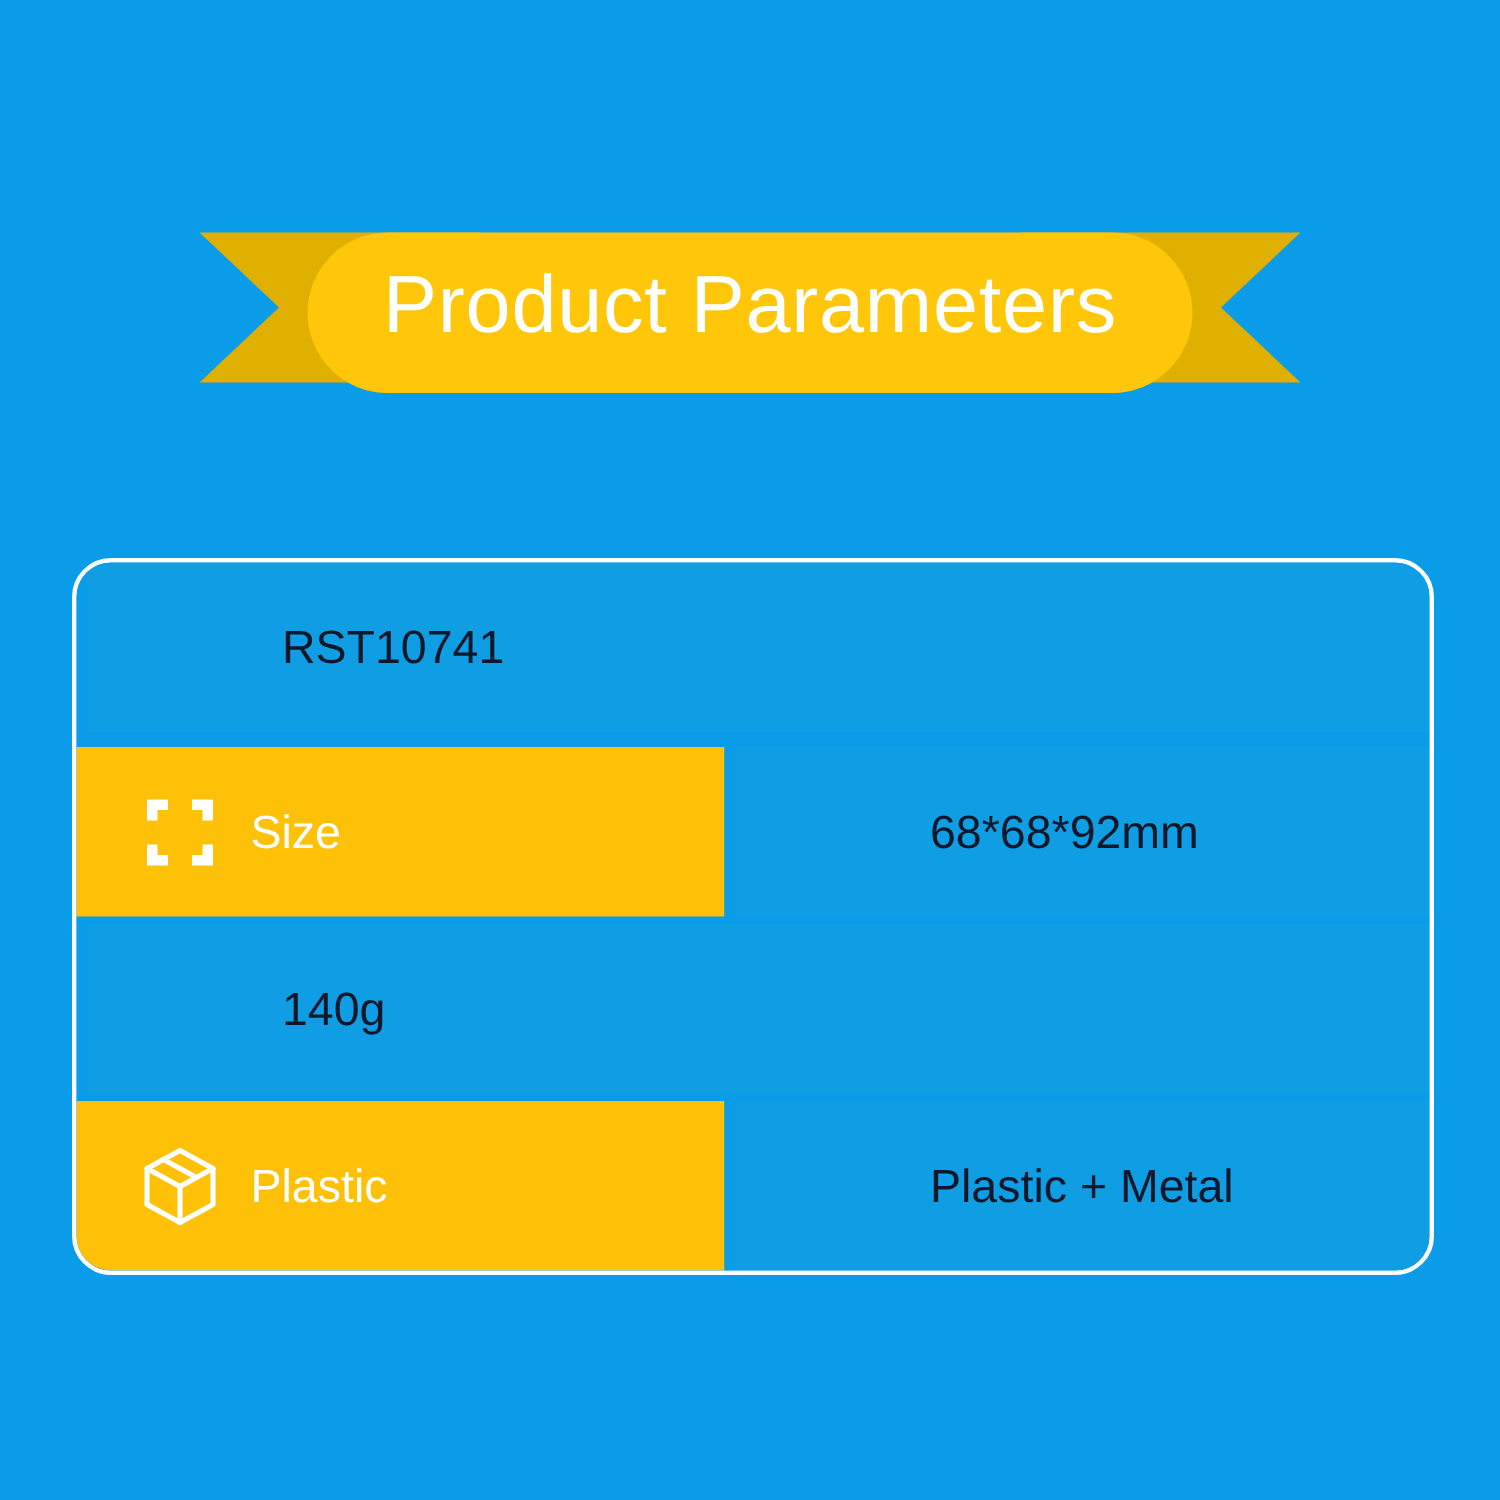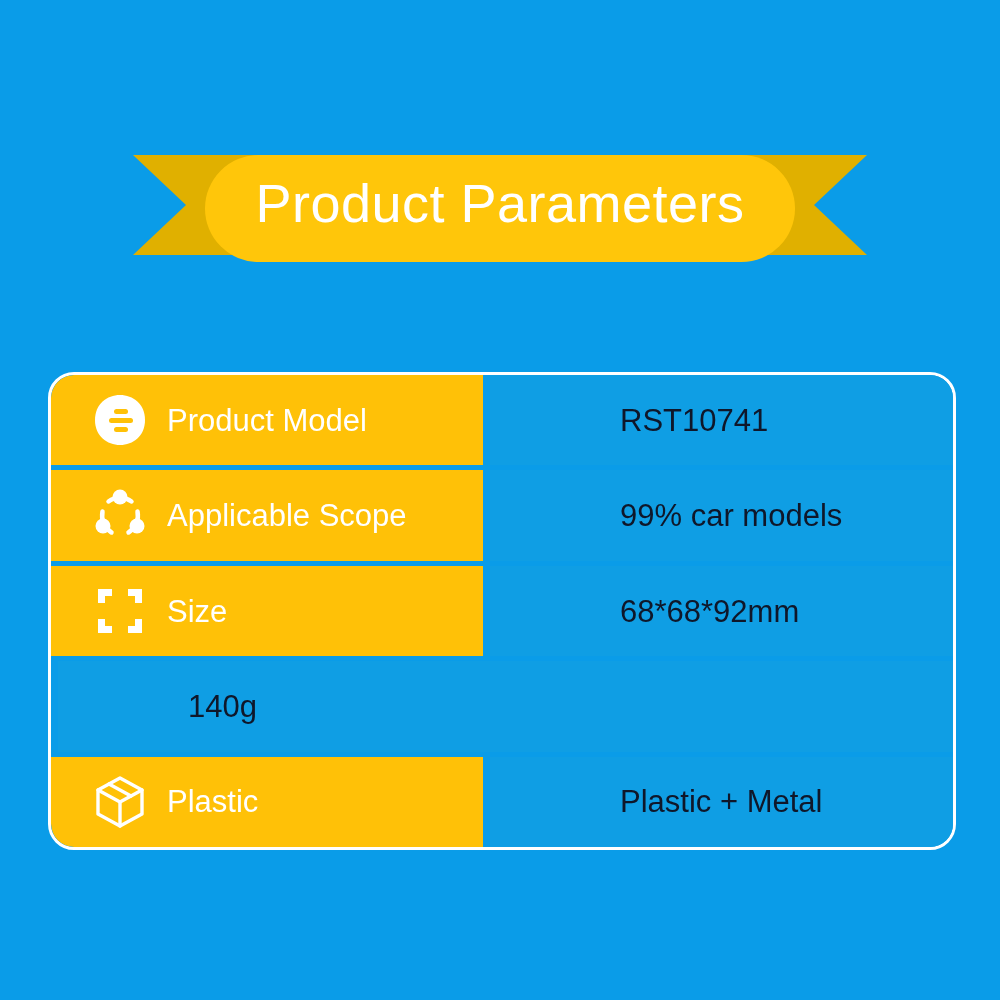--- a/index.html
+++ b/index.html
@@ -142,58 +142,28 @@
 
     <rect x="205" y="15" width="590" height="107" rx="53.5" ry="53.5" fill="#ffc60a"></rect>
   </svg>
 
   <div id="banner-title">Product Parameters</div>
 </div>
 
 <div id="param-table">
 
   <div class="table-row" id="row-product-model">
-    <div class="cell-label">
-      <span class="icon-box">
-        <svg width="56" height="56" viewBox="0 0 56 56">
-          <path d="M28 3 C41 3 53 12 53 28 C53 44 41 53 28 53 C15 53 3 44 3 28 C3 12 15 3 28 3 Z" fill="#ffffff"></path>
-          <rect x="22" y="17" width="14" height="5" rx="2.5" fill="#ffc107"></rect>
-          <rect x="17" y="26" width="24" height="5" rx="2.5" fill="#ffc107"></rect>
-          <rect x="22" y="35" width="14" height="5" rx="2.5" fill="#ffc107"></rect>
-        </svg>
-      </span>
-      <span class="label-text">Product Model</span>
-    </div>
     <div class="col-gap"></div>
     <div class="cell-value">
       <span class="value-text">RST10741</span>
     </div>
   </div>
 
   <div class="row-gap"></div>
 
-  <div class="table-row" id="row-applicable-scope">
-    <div class="cell-label">
-      <span class="icon-box">
-        <svg width="56" height="56" viewBox="0 0 56 56">
-          <path d="M16.5 13.5 A20 20 0 0 1 39.5 13.5" fill="none" stroke="#ffffff" stroke-width="4.5" stroke-linecap="round"></path>
-          <path d="M45.5 23.5 A20 20 0 0 1 36.5 44.5" fill="none" stroke="#ffffff" stroke-width="4.5" stroke-linecap="round"></path>
-          <path d="M19.5 44.5 A20 20 0 0 1 10.5 23.5" fill="none" stroke="#ffffff" stroke-width="4.5" stroke-linecap="round"></path>
-          <circle cx="28" cy="9" r="7.5" fill="#ffffff"></circle>
-          <circle cx="11" cy="38" r="7.5" fill="#ffffff"></circle>
-          <circle cx="45" cy="38" r="7.5" fill="#ffffff"></circle>
-        </svg>
-      </span>
-      <span class="label-text">Applicable Scope</span>
-    </div>
-    <div class="col-gap"></div>
-    <div class="cell-value">
-      <span class="value-text">99% car models</span>
-    </div>
-  </div>
 
   <div class="row-gap"></div>
 
   <div class="table-row" id="row-size">
     <div class="cell-label">
       <span class="icon-box">
         <svg width="56" height="56" viewBox="0 0 56 56">
           <path d="M6 20 L6 6 L20 6 L20 13 L13 13 L13 20 Z" fill="#ffffff"></path>
           <path d="M50 20 L50 6 L36 6 L36 13 L43 13 L43 20 Z" fill="#ffffff"></path>
           <path d="M6 36 L6 50 L20 50 L20 43 L13 43 L13 36 Z" fill="#ffffff"></path>

